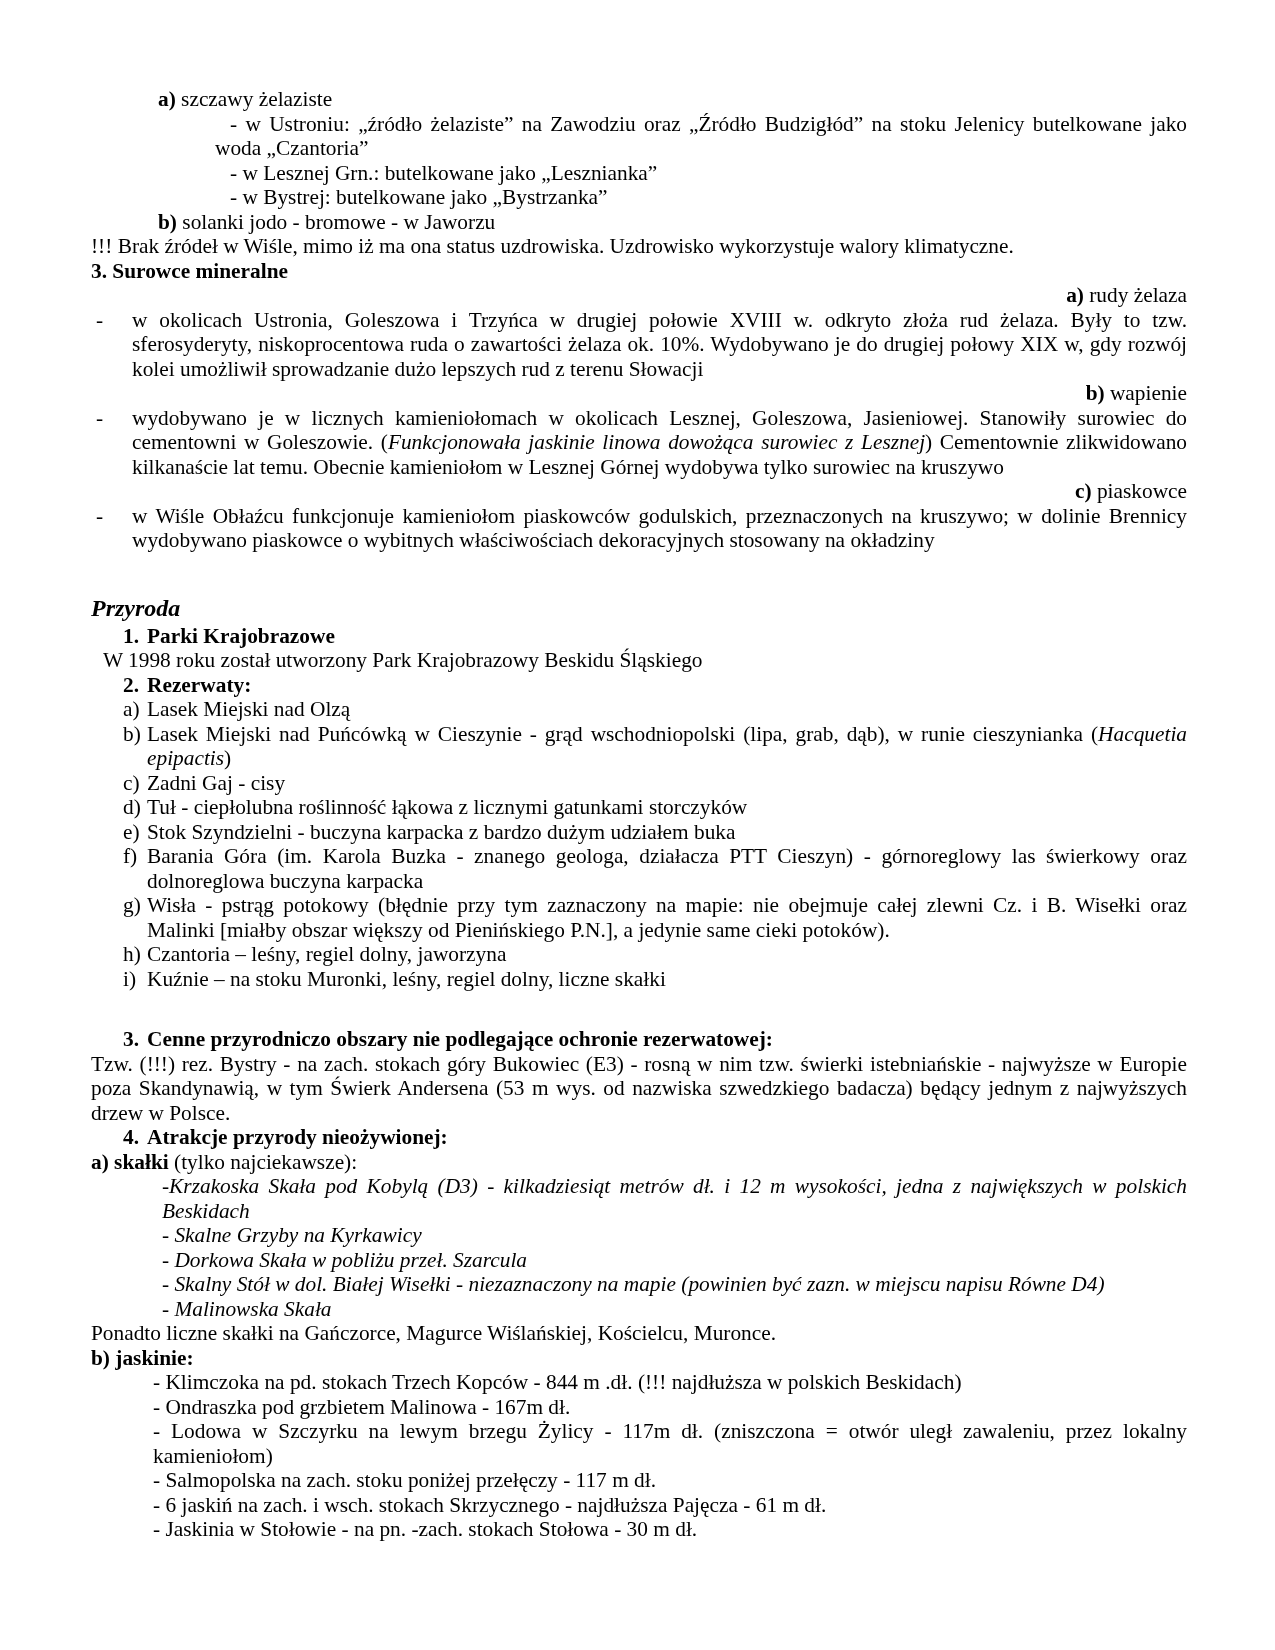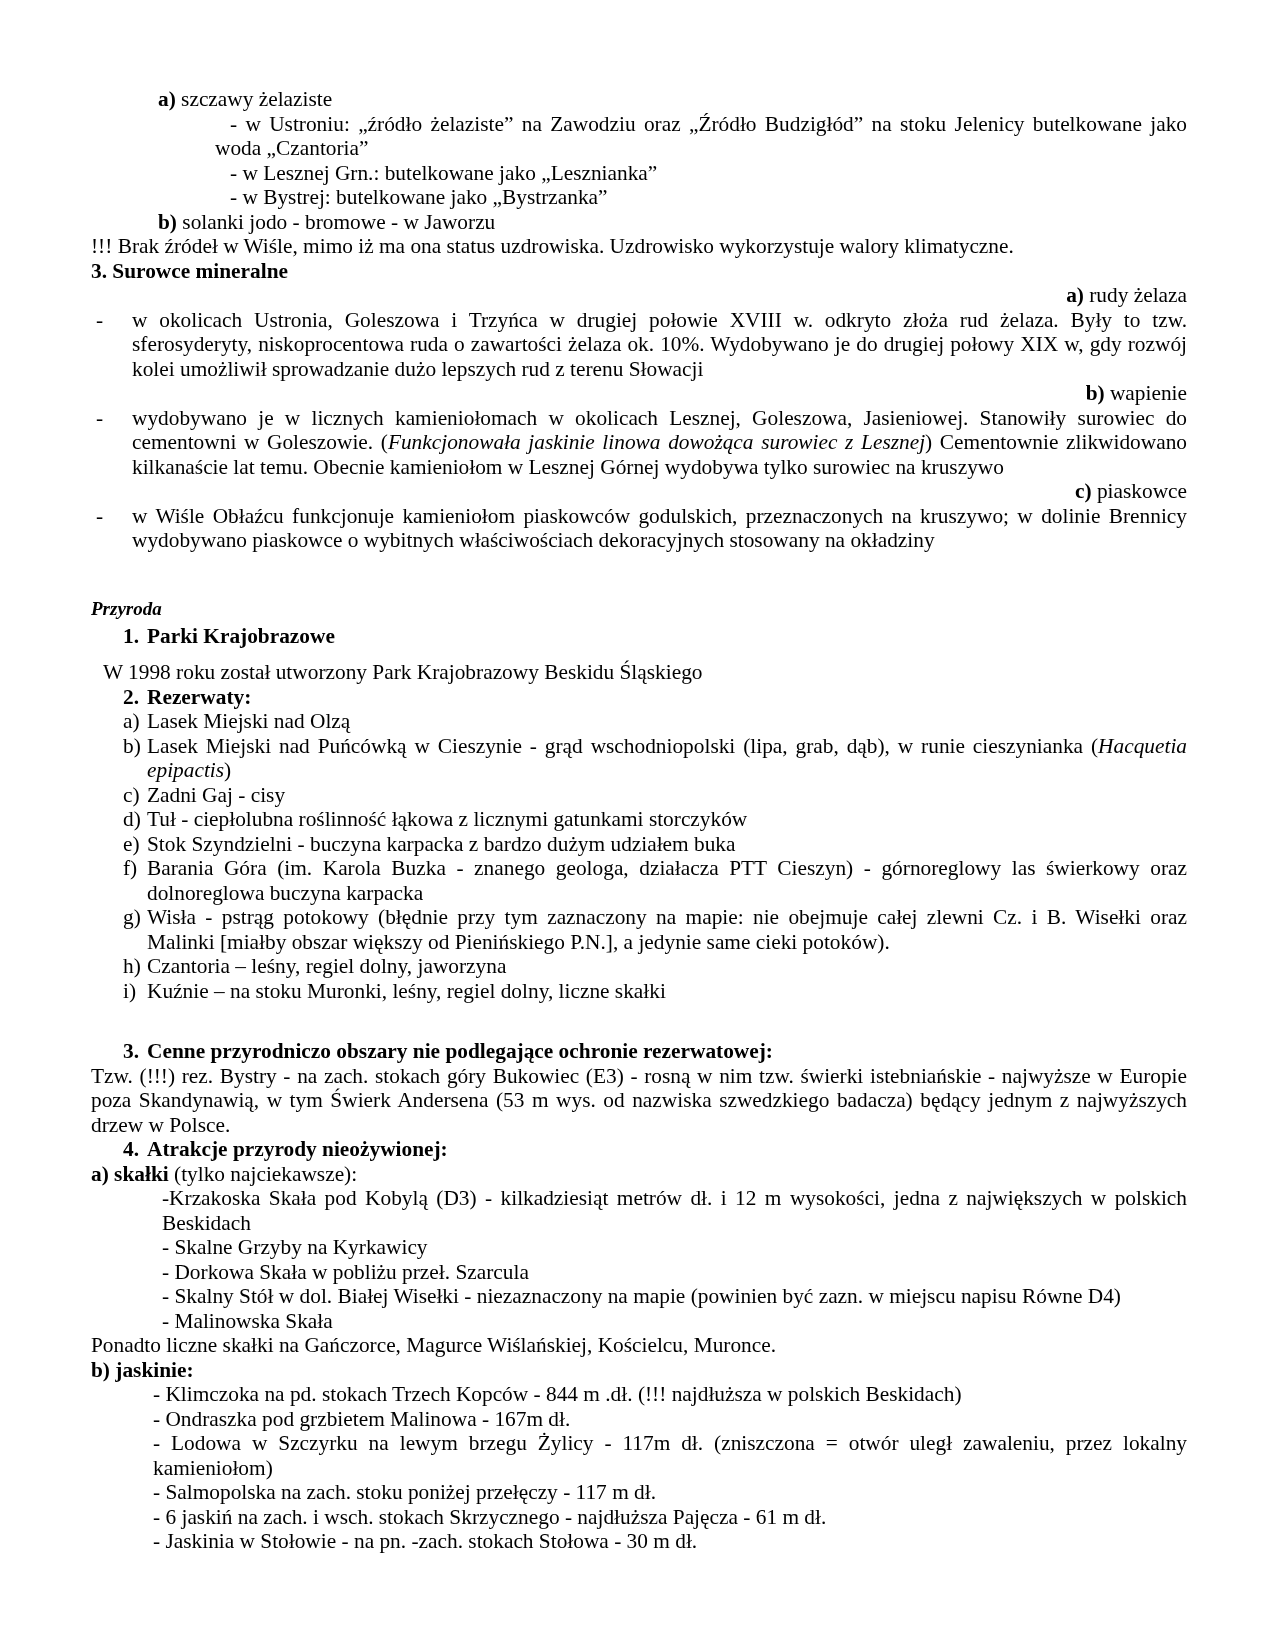--- a/index.html
+++ b/index.html
@@ -13,39 +13,39 @@
     line-height: 24.5px;
     overflow: hidden;
   }
   .page { padding: 87px 88px 0 91px; }
   .b { font-weight: bold; }
   .i { font-style: italic; }
   .jz { text-align: justify; }
   
   .indA { padding-left: 67px; }
   
-  .indB { padding-left: 71px; }
+  .indB { padding-left: 71px; font-style: italic; }
   
   .indC { padding-left: 62px; }
   
-  .indW { padding-left: 12px; margin-top: 12px; }
+  .indW { padding-left: 12px; }
   
   .ind5 { padding-left: 5px; text-align: right; }
   
   .sub { padding-left: 124px; text-indent: 15px; }
   
   .bullet { display: flex; }
   .bullet .bm { flex: 0 0 41px; padding-left: 5px; box-sizing: border-box; }
   .bullet .bt { flex: 1; min-width: 0; }
   
   .li { display: flex; }
   .li .lm { flex: 0 0 24px; margin-left: 32px; }
   .li .lt { flex: 1; min-width: 0; }
   .h-przyroda {
-    font-size: 19px;
+    font-size: 24px;
     line-height: 31px;
     font-weight: bold;
     font-style: italic;
     margin: 40px 0 0 0;
   }
   .spacer { height: 36px; }
 </style>
 </head>
 <body>
 

